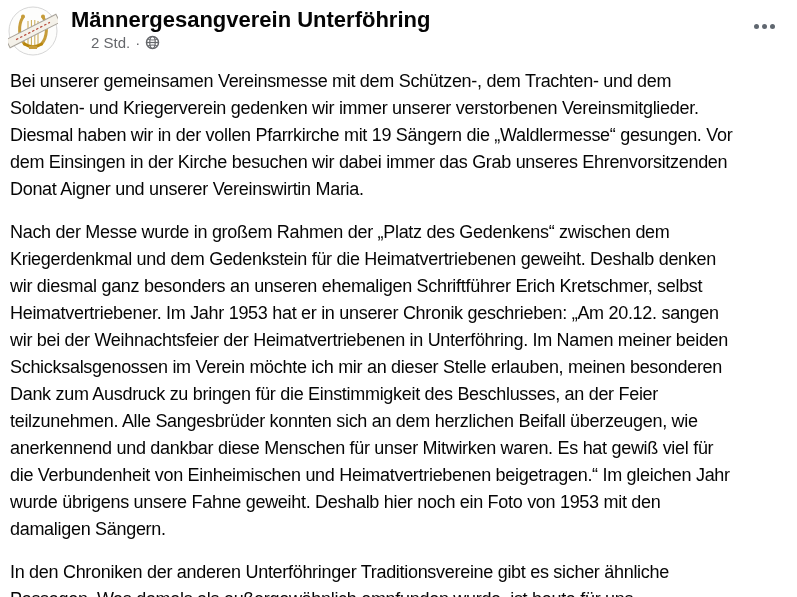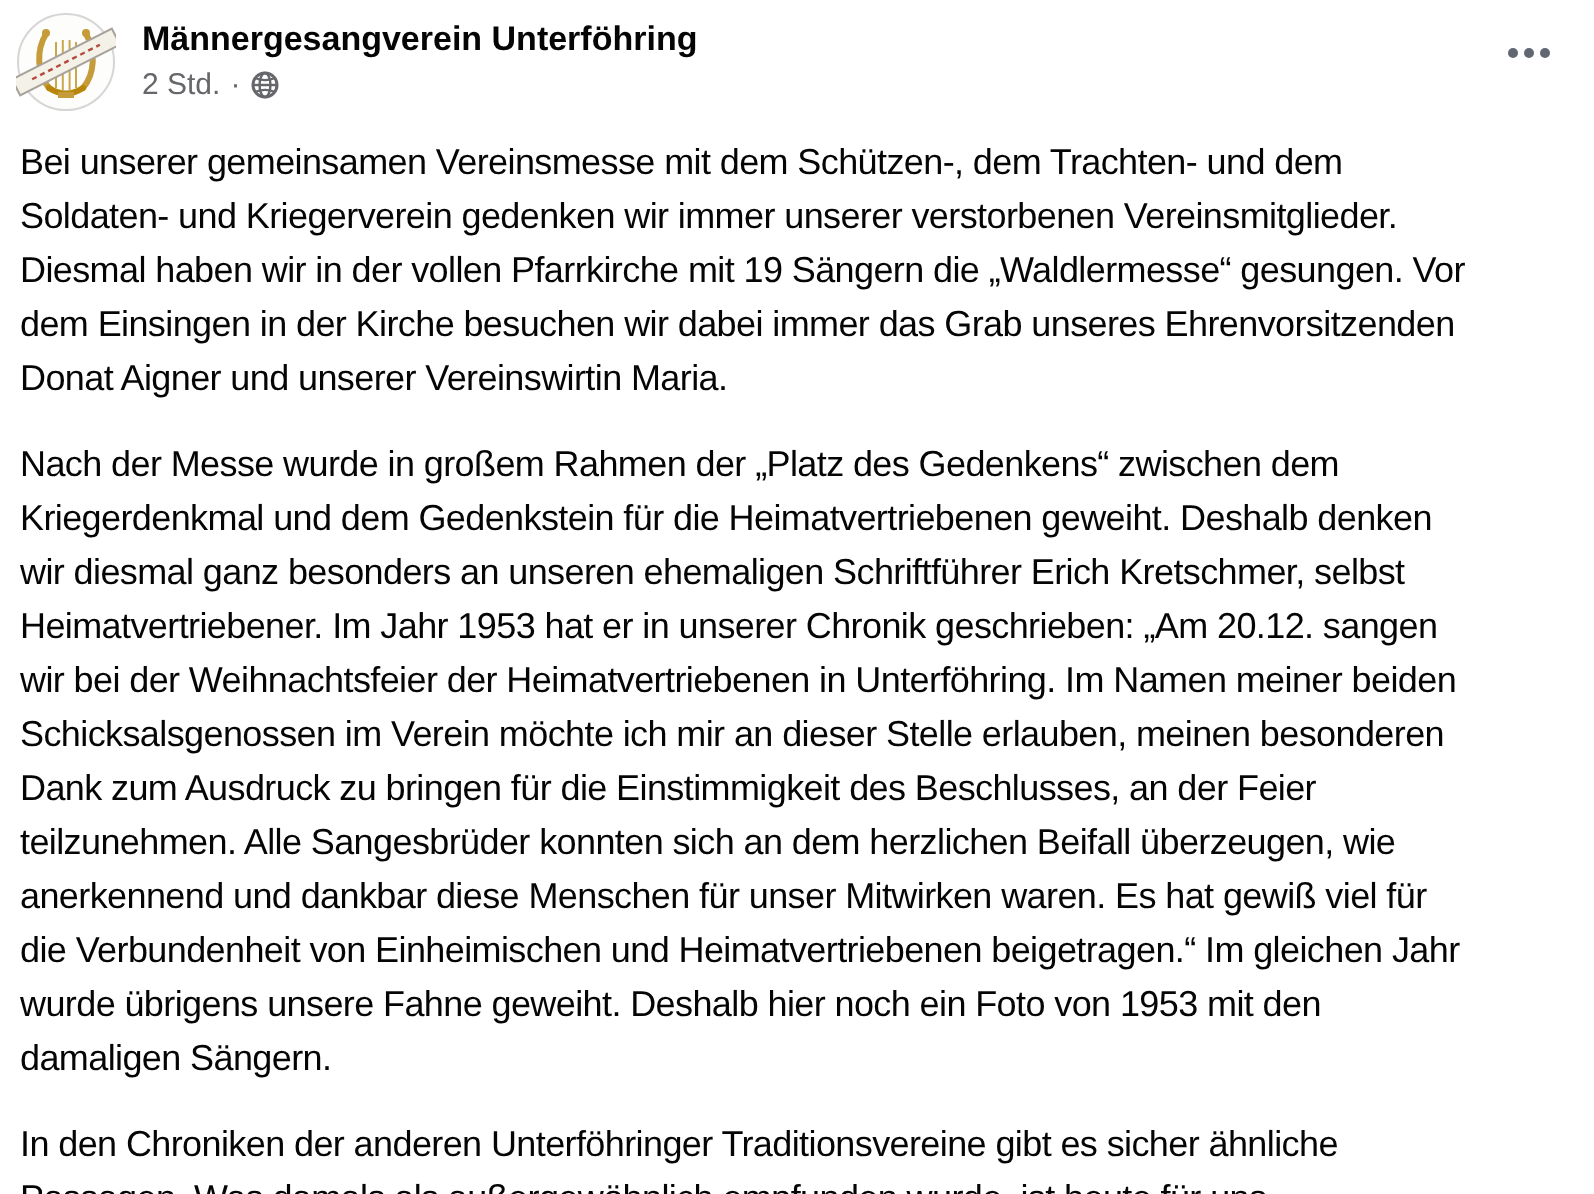--- a/index.html
+++ b/index.html
@@ -26,36 +26,36 @@
     flex: 0 0 auto;
     cursor: pointer;
   }
   .header-text {
     margin-left: 13px;
     padding-top: 3px;
     flex: 1 1 auto;
     min-width: 0;
   }
   .page-name {
-    font-size: 17px;
+    font-size: 22px;
     font-weight: 700;
     line-height: 22px;
     color: #050505;
     cursor: pointer;
   }
   .meta {
     display: flex;
     align-items: center;
     gap: 5px;
     margin-top: 2px;
     font-size: 15px;
     line-height: 19px;
     color: #65676B;
   }
-  .meta .timestamp { cursor: pointer; }
+  .meta .timestamp { cursor: pointer; margin-left: 20px; }
   .globe { display: inline-flex; align-items: center; }
   .more-btn {
     margin-left: auto;
     margin-top: 14px;
     border: none;
     background: transparent;
     padding: 4px 8px;
     border-radius: 6px;
     cursor: pointer;
     display: flex;

